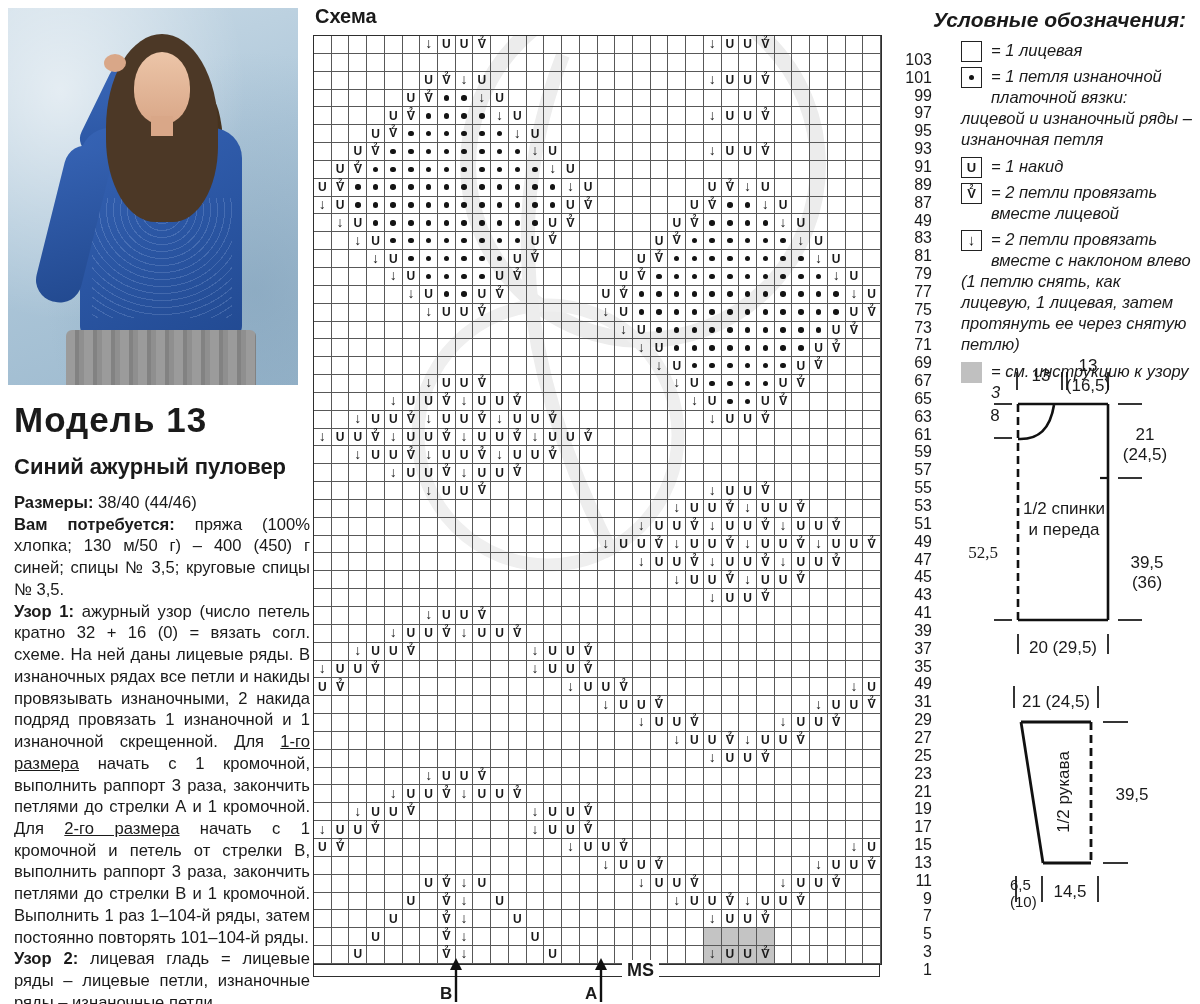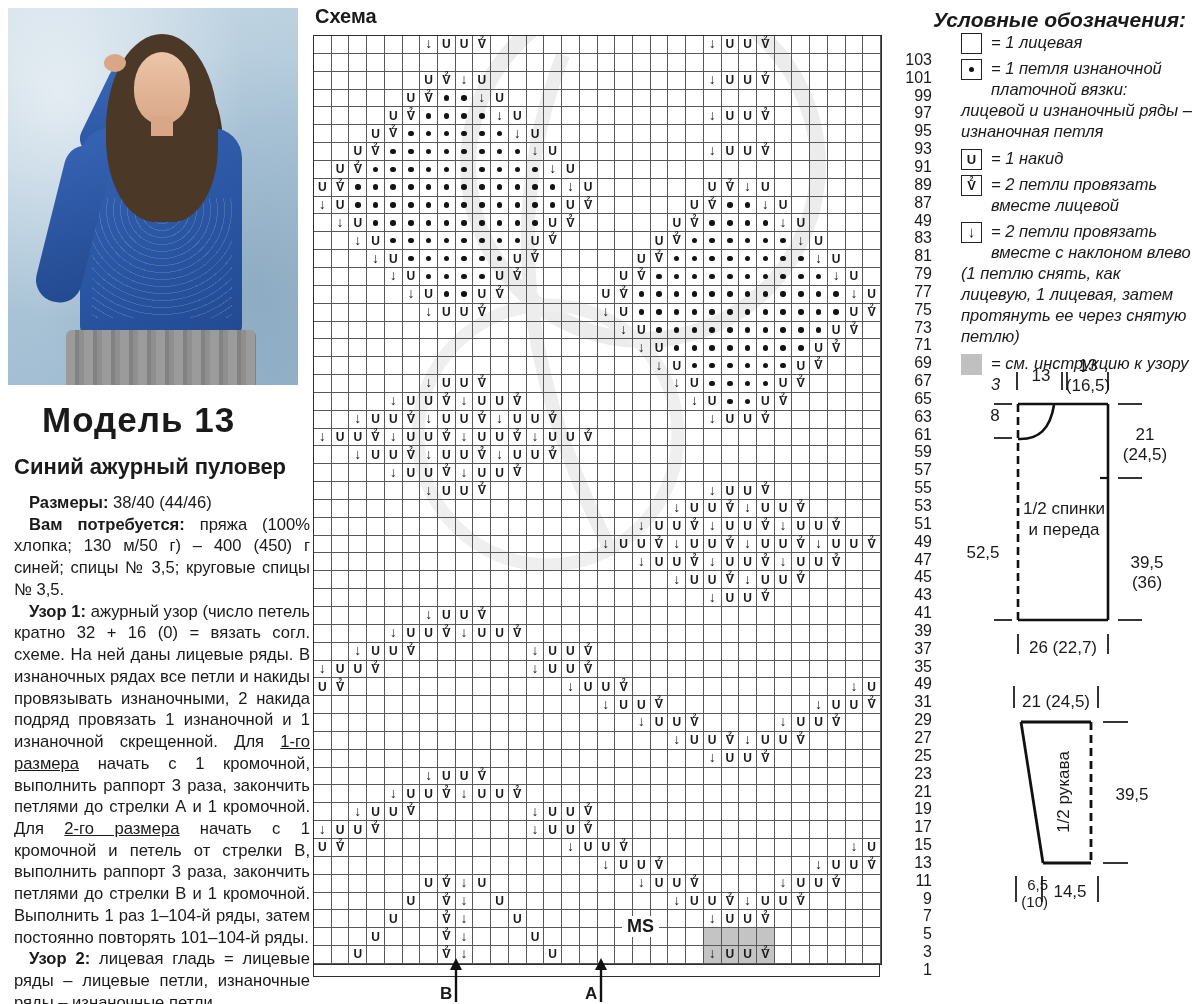--- a/index.html
+++ b/index.html
@@ -21,25 +21,25 @@
   .neck{left:143px;top:108px;width:22px;height:20px;background:#d9a788;}
   .torso{left:72px;top:120px;width:162px;height:210px;background:linear-gradient(150deg,#3663b4 0%,#2a55a2 55%,#224a92 100%);border-radius:30px 30px 12px 12px;}
   .arm-dn{left:42px;top:136px;width:46px;height:160px;background:linear-gradient(150deg,#3663b4,#22498f);border-radius:22px;transform:rotate(14deg);}
   .arm-up{left:86px;top:54px;width:32px;height:96px;background:linear-gradient(150deg,#3a67b8,#2a55a2);border-radius:16px;transform:rotate(26deg);}
   .hand{left:96px;top:46px;width:22px;height:18px;background:#d9a788;border-radius:50%;}
   .lace{left:84px;top:190px;width:140px;height:120px;opacity:.5;background:
      repeating-radial-gradient(circle at 50% 10%, rgba(255,255,255,.0) 0 6px, rgba(200,220,255,.35) 6px 7px);}
   .skirt{left:58px;top:322px;width:190px;height:55px;border-radius:6px 6px 0 0;background:
      repeating-linear-gradient(90deg,#9b9b9b 0 9px,#828282 9px 13px,#8f8f8f 13px 18px);}
   
-  .title{left:14px;top:400px;font-size:35px;font-weight:bold;letter-spacing:1px;margin-left:28px;}
+  .title{left:14px;top:400px;font-size:35px;font-weight:bold;letter-spacing:1px;}
   .subtitle{left:14px;top:454px;font-size:22px;font-weight:bold;text-align:right;}
   .instr{left:14px;top:492px;width:296px;font-size:16.6px;line-height:1.31;text-align:justify;}
   .para{margin:0;}
-  .b{font-weight:bold;margin-left:15px;}
+  .b{font-weight:bold;}
   .u{text-decoration:underline;}
   
   .chart-title{left:315px;top:5px;font-size:20px;font-weight:bold;}
   .grid{left:313px;top:35px;display:grid;grid-template-columns:repeat(32,17.72px);grid-auto-rows:17.85px;
         border:1.4px solid #2e2e2e;z-index:2;}
   .cell{position:relative;display:flex;align-items:center;justify-content:center;
         border-right:1px solid #585858;border-bottom:1px solid #585858;box-sizing:border-box;}
   .cell.shaded{background:#c4c4c4;}
   .sU{font-weight:700;font-size:12px;line-height:1;}
   .sL{font-weight:700;font-size:14px;line-height:1;margin-top:-2px;}
@@ -49,32 +49,32 @@
   .rownums{left:884px;top:35px;width:48px;z-index:2;margin-top:16px;}
   .rn{height:17.85px;display:flex;align-items:center;justify-content:flex-end;font-size:16px;}
   .wm{left:313px;top:35px;z-index:1;}
   .footer-strip{left:313px;top:963px;width:567px;height:14px;border-left:1.4px solid #2e2e2e;
         border-right:1.4px solid #2e2e2e;border-bottom:1.6px solid #2e2e2e;box-sizing:border-box;z-index:1;}
   .ms{left:622px;top:960px;background:#fff;padding:0 5px;font-size:18px;font-weight:bold;z-index:3;}
   .ab-label{font-size:17px;font-weight:bold;z-index:3;}
   .arrow{z-index:3;}
   
   .legend{left:933px;top:8px;width:262px;font-style:italic;}
-  .leg-title{font-size:21px;font-weight:bold;}
+  .leg-title{font-size:21px;font-weight:bold;margin-bottom:8px;}
   .leg-item{clear:both;font-size:16.5px;line-height:1.28;margin-bottom:5px;overflow:visible;padding-left:28px;}
   .leg-box{float:left;width:21px;height:21px;border:1.7px solid #222;box-sizing:border-box;
            margin:1px 9px 0 0;display:flex;align-items:center;justify-content:center;font-style:normal;}
   .leg-box.gray{border:none;background:#c0c0c0;}
   .leg-box .sU{font-size:13px;}
   .leg-box .sL{font-size:15px;}
   .leg-box .sA{font-size:13px;}
   
   .schem-label{font-size:17px;text-align:center;line-height:1.25;}
   .meas{font-size:17px;text-align:center;line-height:1.15;}
-  .meas-s{font-size:15px;text-align:right;line-height:1.1;}
+  .meas-s{font-size:15px;text-align:left;line-height:1.1;}
   .rot{transform:rotate(-90deg);}
 </style>
 </head>
 <body>
 
 <div class="abs photo">
   <div class="ph hair2"></div>
   <div class="ph hair3"></div>
   <div class="ph arm-up"></div>
   <div class="ph torso"></div>
@@ -2979,21 +2979,21 @@
     <div class="rn">13</div>
     <div class="rn">11</div>
     <div class="rn">9</div>
     <div class="rn">7</div>
     <div class="rn">5</div>
     <div class="rn">3</div>
     <div class="rn">1</div>
   </div>
 
 <div class="abs footer-strip"></div>
-<span class="abs ms" style="left:622px;top:916px;">MS</span>
+<span class="abs ms" style="left:622px;top:960px;">MS</span>
 
 <svg class="abs arrow" style="left:449px;top:958px;" width="14" height="44" viewBox="0 0 14 44">
   <line x1="7" y1="44" x2="7" y2="6" stroke="#111" stroke-width="2.4"></line>
   <path d="M 7 0 L 1 12 L 13 12 Z" fill="#111"></path>
 </svg>
 <svg class="abs arrow" style="left:594px;top:958px;" width="14" height="44" viewBox="0 0 14 44">
   <line x1="7" y1="44" x2="7" y2="6" stroke="#111" stroke-width="2.4"></line>
   <path d="M 7 0 L 1 12 L 13 12 Z" fill="#111"></path>
 </svg>
 <span class="abs ab-label" style="left:440px;top:984px;">B</span>
@@ -3038,30 +3038,30 @@
   <line x1="168" y1="260" x2="192" y2="260" stroke="#111" stroke-width="1.7"></line>
   <line x1="68" y1="274" x2="68" y2="294" stroke="#111" stroke-width="1.7"></line>
   <line x1="158" y1="274" x2="158" y2="294" stroke="#111" stroke-width="1.7"></line>
 </svg>
 <div class="abs meas" style="left:1022px;top:366px;width:38px;">13</div>
 <div class="abs meas" style="left:1064px;top:356px;width:48px;">
   <div>13</div>
   <div>(16,5)</div>
 </div>
 <div class="abs meas" style="left:983px;top:406px;width:24px;">8</div>
-<div class="abs meas" style="left:958px;top:543px;width:50px;">52,5</div>
+<div class="abs meas" style="left:958px;top:543px;width:50px;font-family:Liberation Serif, serif;">52,5</div>
 <div class="abs meas" style="left:1118px;top:425px;width:54px;">
   <div>21</div>
   <div>(24,5)</div>
 </div>
 <div class="abs meas" style="left:1120px;top:553px;width:54px;">
   <div>39,5</div>
   <div>(36)</div>
 </div>
-<div class="abs meas" style="left:1013px;top:638px;width:100px;">26 (22,7)</div>
+<div class="abs meas" style="left:1013px;top:638px;width:100px;">20 (29,5)</div>
 <div class="abs schem-label" style="left:1022px;top:498px;width:84px;">1/2 спинки и переда</div>
 
 <svg class="abs" style="left:950px;top:670px;" width="250" height="330" viewBox="0 0 250 330">
   <line x1="71" y1="52" x2="141" y2="52" stroke="#111" stroke-width="2.8"></line>
   <line x1="141" y1="52" x2="141" y2="193" stroke="#111" stroke-width="2.8" stroke-dasharray="8 5"></line>
   <line x1="93" y1="193" x2="141" y2="193" stroke="#111" stroke-width="2.8"></line>
   <line x1="71" y1="52" x2="93" y2="193" stroke="#111" stroke-width="2.8"></line>
   <line x1="64" y1="16" x2="64" y2="38" stroke="#111" stroke-width="1.7"></line>
   <line x1="148" y1="16" x2="148" y2="38" stroke="#111" stroke-width="1.7"></line>
   <line x1="153" y1="52" x2="178" y2="52" stroke="#111" stroke-width="1.7"></line>

